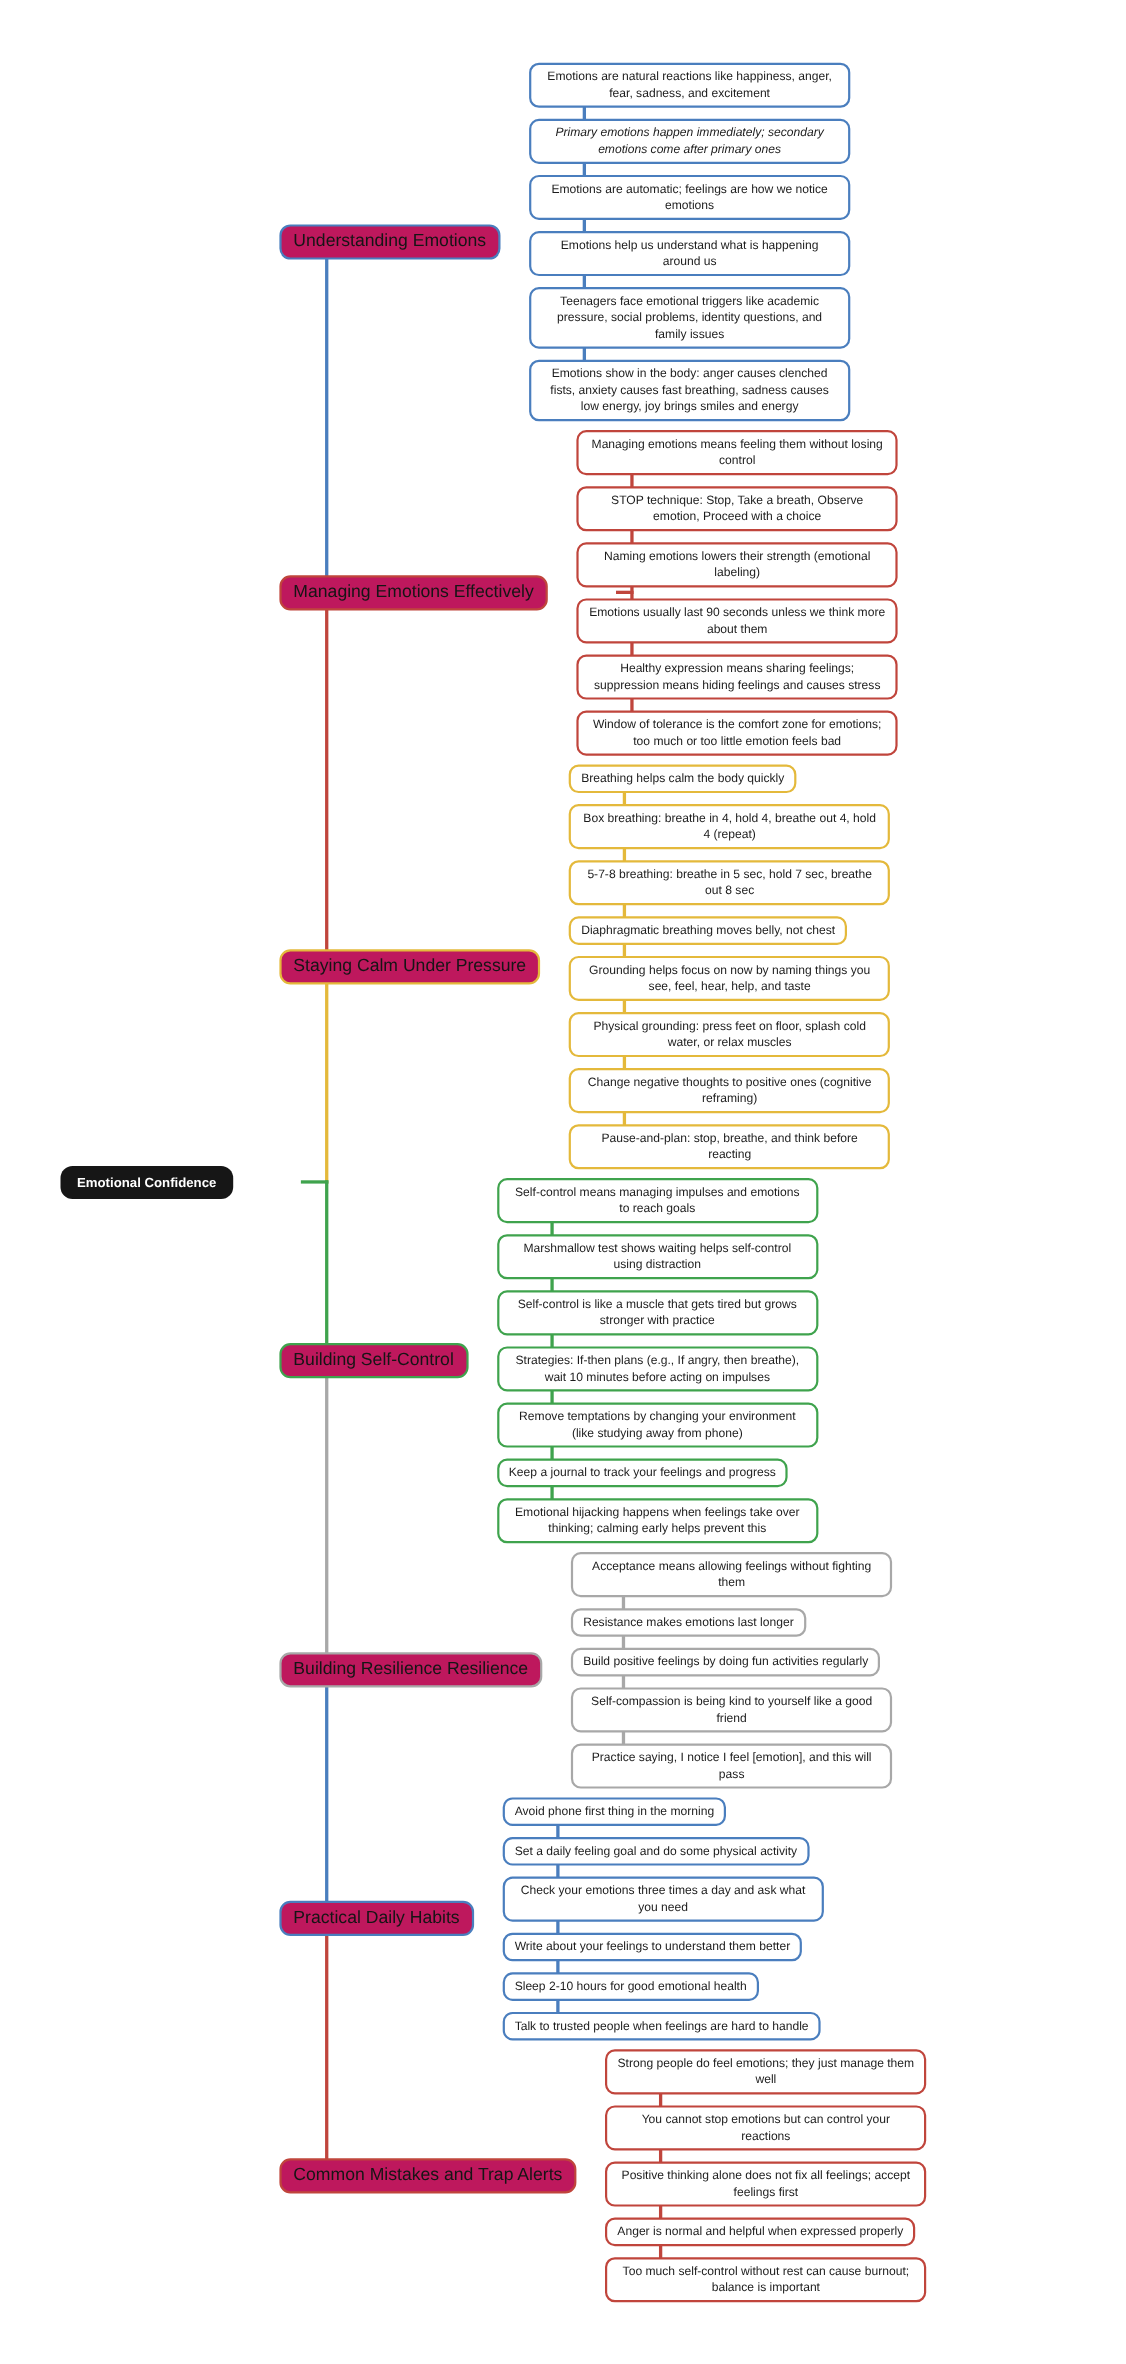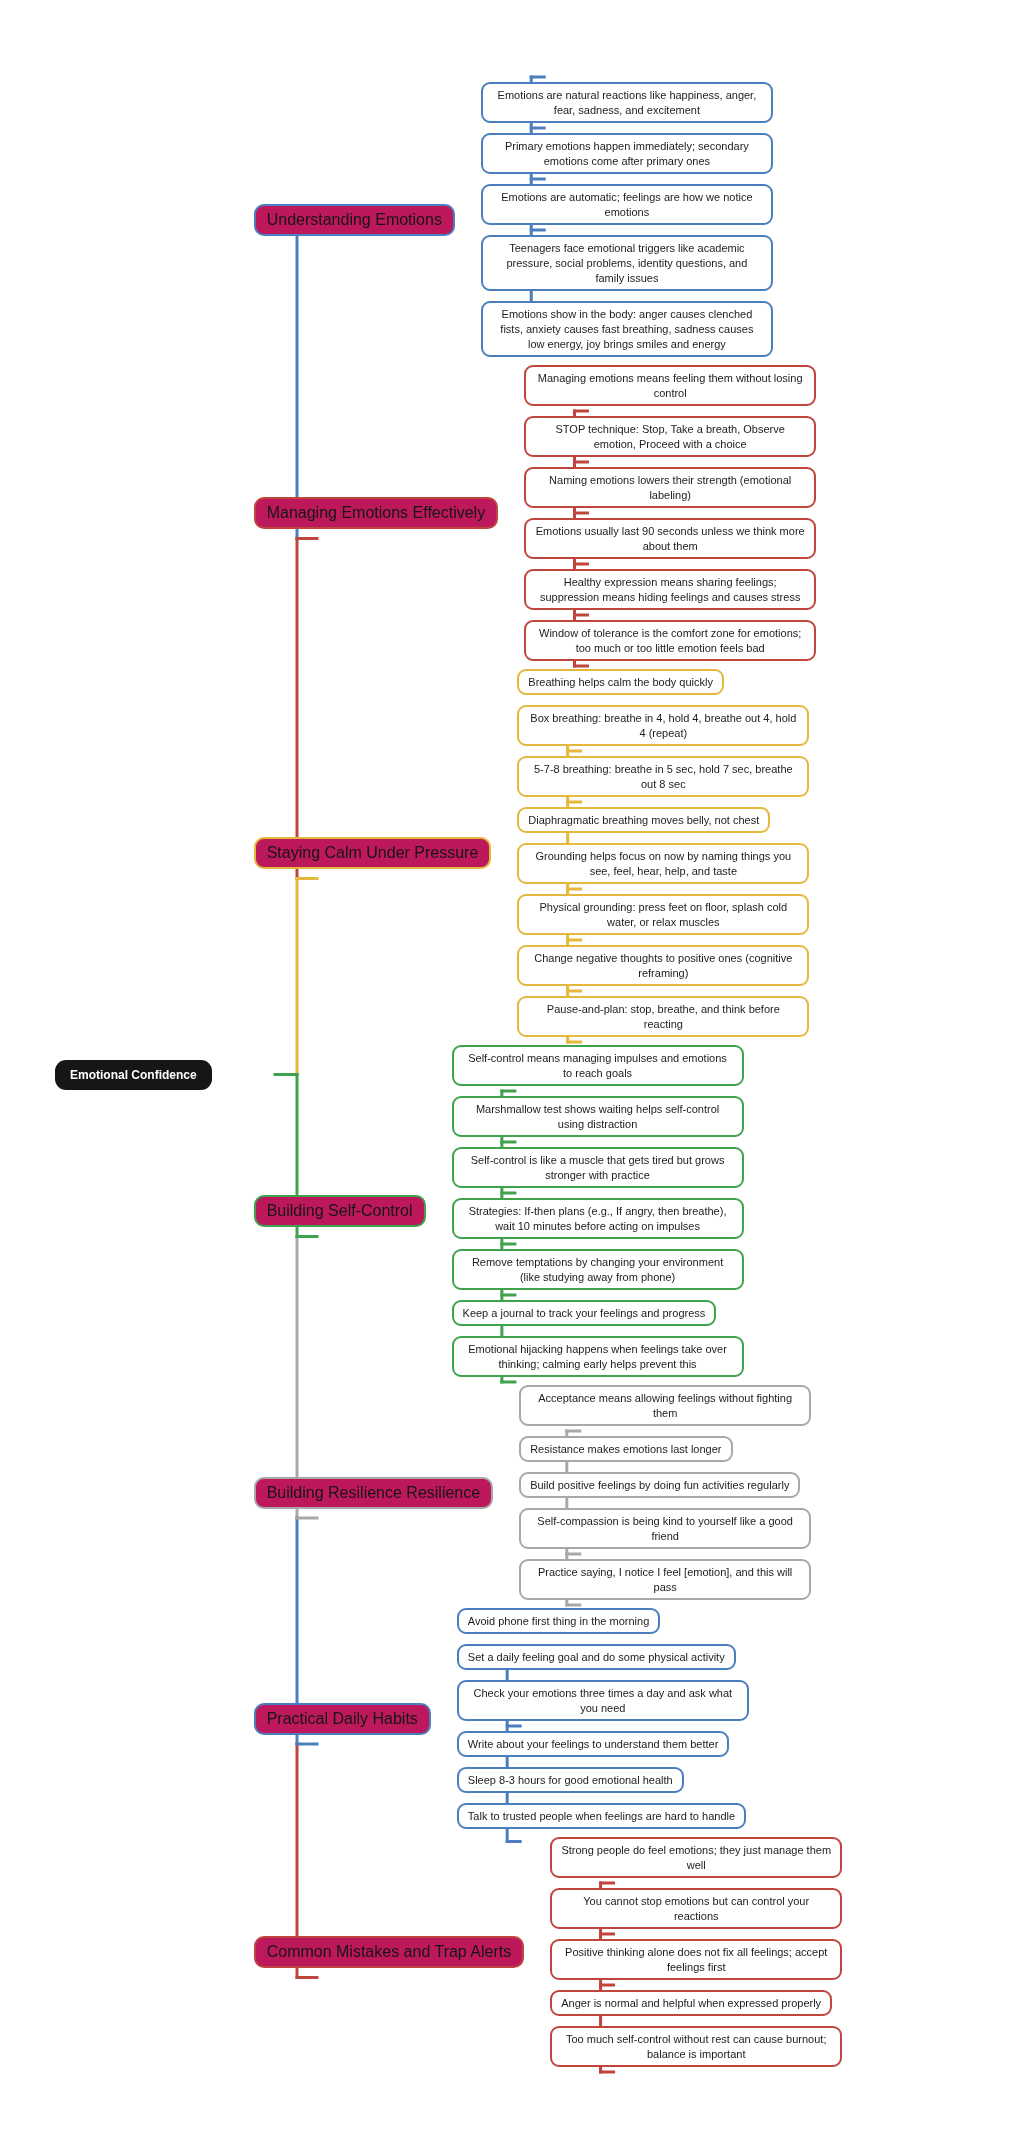--- a/index.html
+++ b/index.html
@@ -78,22 +78,23 @@
 </head>
 <body>
 
 <div class="mindmap" id="mindmap">
   <div class="root-node" id="root-node" style="background: rgb(22, 22, 22); color: rgb(255, 255, 255);">Emotional Confidence</div>
   <div class="branches" id="branches">
       <div class="branch-row">
         <div class="branch-label" style="border-color: rgb(74, 126, 190);">Understanding Emotions</div>
         <div class="leaves">
           <div class="leaf" style="border-color: rgb(74, 126, 190);">Emotions are natural reactions like happiness, anger, fear, sadness, and excitement</div>
-          <div class="leaf" style="border-color: rgb(74, 126, 190);">Primary emotions happen immediately; secondary emotions come after primary ones</div>
+          <div class="leaf" style="border-color: rgb(74, 126, 190); font-style: italic;">Primary emotions happen immediately; secondary emotions come after primary ones</div>
           <div class="leaf" style="border-color: rgb(74, 126, 190);">Emotions are automatic; feelings are how we notice emotions</div>
+          <div class="leaf" style="border-color: rgb(74, 126, 190);">Emotions help us understand what is happening around us</div>
           <div class="leaf" style="border-color: rgb(74, 126, 190);">Teenagers face emotional triggers like academic pressure, social problems, identity questions, and family issues</div>
           <div class="leaf" style="border-color: rgb(74, 126, 190);">Emotions show in the body: anger causes clenched fists, anxiety causes fast breathing, sadness causes low energy, joy brings smiles and energy</div>
         </div>
       </div>
       <div class="branch-row">
         <div class="branch-label" style="border-color: rgb(192, 69, 60);">Managing Emotions Effectively</div>
         <div class="leaves">
           <div class="leaf" style="border-color: rgb(192, 69, 60);">Managing emotions means feeling them without losing control</div>
           <div class="leaf" style="border-color: rgb(192, 69, 60);">STOP technique: Stop, Take a breath, Observe emotion, Proceed with a choice</div>
           <div class="leaf" style="border-color: rgb(192, 69, 60);">Naming emotions lowers their strength (emotional labeling)</div>
@@ -137,21 +138,21 @@
           <div class="leaf" style="border-color: rgb(168, 168, 168);">Practice saying, I notice I feel [emotion], and this will pass</div>
         </div>
       </div>
       <div class="branch-row">
         <div class="branch-label" style="border-color: rgb(74, 126, 190);">Practical Daily Habits</div>
         <div class="leaves">
           <div class="leaf" style="border-color: rgb(74, 126, 190);">Avoid phone first thing in the morning</div>
           <div class="leaf" style="border-color: rgb(74, 126, 190);">Set a daily feeling goal and do some physical activity</div>
           <div class="leaf" style="border-color: rgb(74, 126, 190);">Check your emotions three times a day and ask what you need</div>
           <div class="leaf" style="border-color: rgb(74, 126, 190);">Write about your feelings to understand them better</div>
-          <div class="leaf" style="border-color: rgb(74, 126, 190);">Sleep 8-3 hours for good emotional health</div>
+          <div class="leaf" style="border-color: rgb(74, 126, 190);">Sleep 2-10 hours for good emotional health</div>
           <div class="leaf" style="border-color: rgb(74, 126, 190);">Talk to trusted people when feelings are hard to handle</div>
         </div>
       </div>
       <div class="branch-row">
         <div class="branch-label" style="border-color: rgb(192, 69, 60);">Common Mistakes and Trap Alerts</div>
         <div class="leaves">
           <div class="leaf" style="border-color: rgb(192, 69, 60);">Strong people do feel emotions; they just manage them well</div>
           <div class="leaf" style="border-color: rgb(192, 69, 60);">You cannot stop emotions but can control your reactions</div>
           <div class="leaf" style="border-color: rgb(192, 69, 60);">Positive thinking alone does not fix all feelings; accept feelings first</div>
           <div class="leaf" style="border-color: rgb(192, 69, 60);">Anger is normal and helpful when expressed properly</div>

